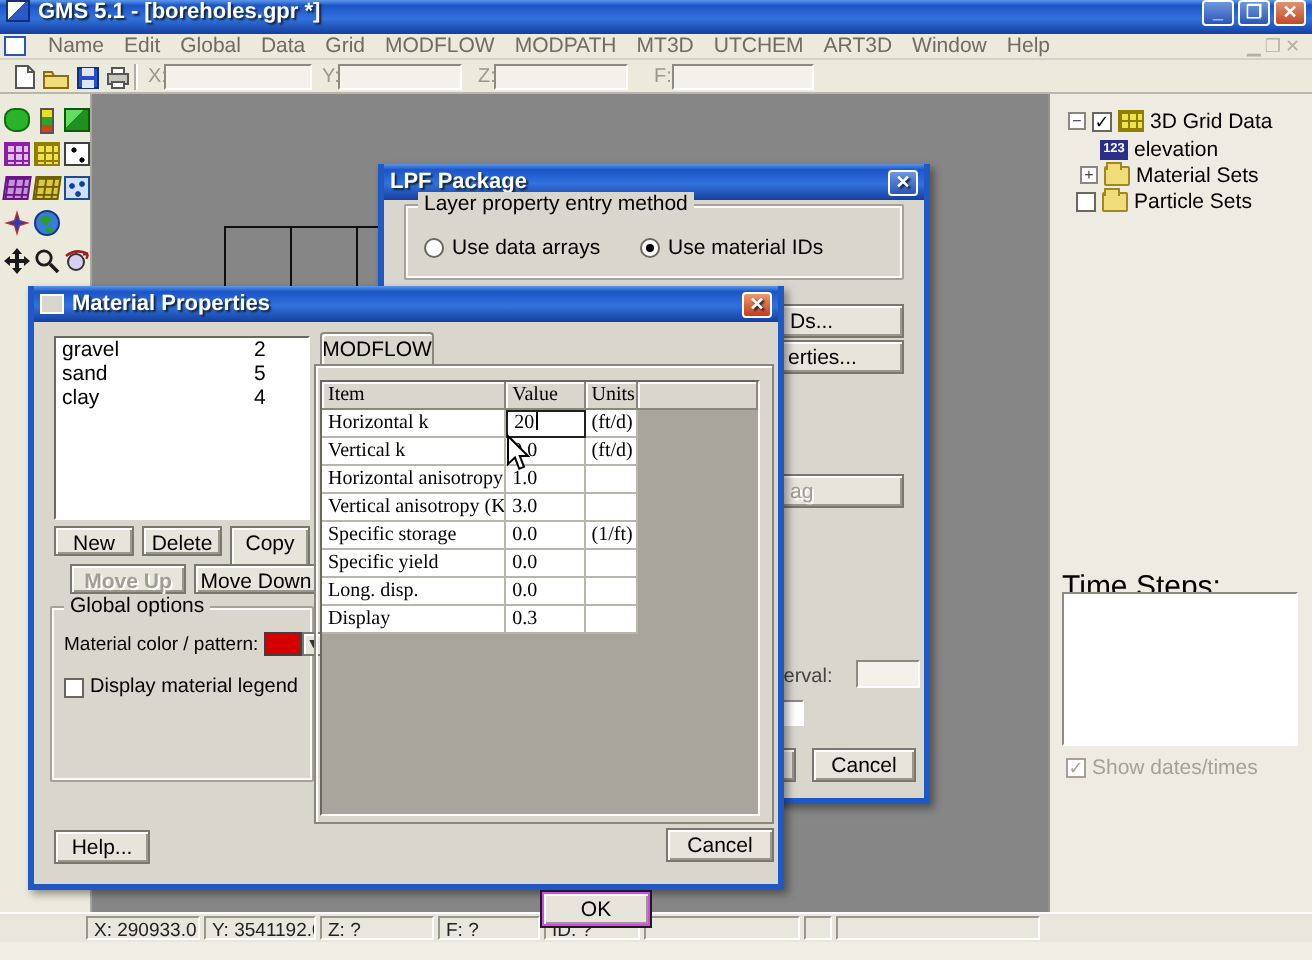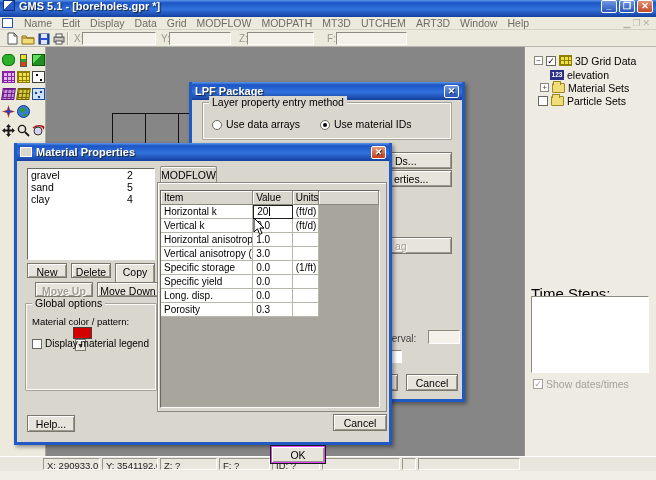--- a/index.html
+++ b/index.html
@@ -136,35 +136,35 @@
   .mat{left:14px;top:143px;width:378px;height:302px;}
   .matlist{position:absolute;left:10px;top:25px;width:128px;height:92px;background:#fff;
     border:1px solid;border-color:#6a675e #fff #fff #6a675e;font-size:10.5px;}
   .mlhead{display:flex;height:13px;background:#dcd9d1;border-bottom:1px solid #9a978c;}
   .mlhead div{padding-left:3px;border-right:1px solid #9a978c;box-shadow:inset 1px 1px 0 #fff;}
   .mlrow{display:flex;height:12px;}
   .mlrow div{padding-left:3px;}
   .colname{width:96px;}
   .colid{width:30px;}
   .glopts{left:8px;top:160px;width:132px;height:88px;}
-  .colorrow{position:absolute;left:6px;top:12px;display:flex;align-items:center;font-size:9.5px;white-space:nowrap;flex-direction:column;}
+  .colorrow{position:absolute;left:6px;top:12px;display:flex;align-items:center;font-size:9.5px;white-space:nowrap;}
   .swatch{width:19px;height:12px;border:1px solid #404040;margin-left:3px;}
   .droparrow{width:11px;height:12px;background:#e7e4dc;border:1px solid #7a786d;
     box-shadow:inset 1px 1px 0 #fff;font-size:7px;line-height:11px;text-align:center;color:#333;}
   .legendrow{position:absolute;left:6px;top:34px;display:flex;align-items:center;font-size:10px;}
   .tab{position:absolute;left:143px;top:23px;width:57px;height:17px;background:#d9d6ce;
     border:1px solid #8a877d;border-bottom:none;border-radius:2px 2px 0 0;
     box-shadow:inset 1px 1px 0 #fff;text-align:center;font-size:10.5px;padding-top:2px;}
   .tabpage{position:absolute;left:140px;top:39px;width:230px;height:230px;
     border:1px solid #8a877d;box-shadow:inset 1px 1px 0 #fff;}
   .sheet{position:absolute;left:143px;top:47px;width:220px;height:218px;background:#a8a59d;
     border:1px solid;border-color:#6a675e #fbfaf6 #fbfaf6 #6a675e;overflow:hidden;}
   .shrow{display:flex;height:14px;}
   .shcell{border-right:1px solid #b8b5ad;border-bottom:1px solid #b8b5ad;background:#fff;
-    font-size:10px;padding:1px 0 0 3px;white-space:nowrap;overflow:hidden;}
+    font-size:10px;padding:1px 0 0 3px;white-space:nowrap;overflow:hidden;font-family:Liberation Serif, serif;}
   .shhead .shcell{background:#d9d6ce;border-right:1px solid #8a877d;border-bottom:1px solid #8a877d;
     box-shadow:inset 1px 1px 0 #fff;}
   .c-item{width:93px;}
   .c-val{width:40px;}
   .c-un{width:26px;}
   .c-fill{width:61px;background:#a8a59d;border:none;}
   .editing{background:#fff;border:1px solid #202020 !important;padding-top:0;}
   .caret{display:inline-block;width:1px;height:9px;background:#000;vertical-align:-1px;margin-left:1px;}
 
   .help-btn{left:10px;top:272px;width:48px;height:17px;}
@@ -185,21 +185,21 @@
       <div class="wbtn">_</div>
       <div class="wbtn">❐</div>
       <div class="wbtn close">✕</div>
     </div>
   </div>
 
   <div class="menubar">
     <div class="docicon"></div>
     <div class="menuitem">Name</div>
     <div class="menuitem">Edit</div>
-    <div class="menuitem">Display</div>
+    <div class="menuitem">Global</div>
     <div class="menuitem">Data</div>
     <div class="menuitem">Grid</div>
     <div class="menuitem">MODFLOW</div>
     <div class="menuitem">MODPATH</div>
     <div class="menuitem">MT3D</div>
     <div class="menuitem">UTCHEM</div>
     <div class="menuitem">ART3D</div>
     <div class="menuitem">Window</div>
     <div class="menuitem">Help</div>
     <div class="mdibtns">
@@ -466,21 +466,21 @@
         <div class="shcell c-un"></div>
         <div class="shcell c-fill"></div>
       </div>
       <div class="shrow">
         <div class="shcell c-item">Long. disp.</div>
         <div class="shcell c-val">0.0</div>
         <div class="shcell c-un"></div>
         <div class="shcell c-fill"></div>
       </div>
       <div class="shrow">
-        <div class="shcell c-item">Porosity</div>
+        <div class="shcell c-item">Display</div>
         <div class="shcell c-val">0.3</div>
         <div class="shcell c-un"></div>
         <div class="shcell c-fill"></div>
       </div>
     </div>
 
     <div class="btn default ok-btn">OK</div>
     <div class="btn cancel-btn">Cancel</div>
   </div>
 

